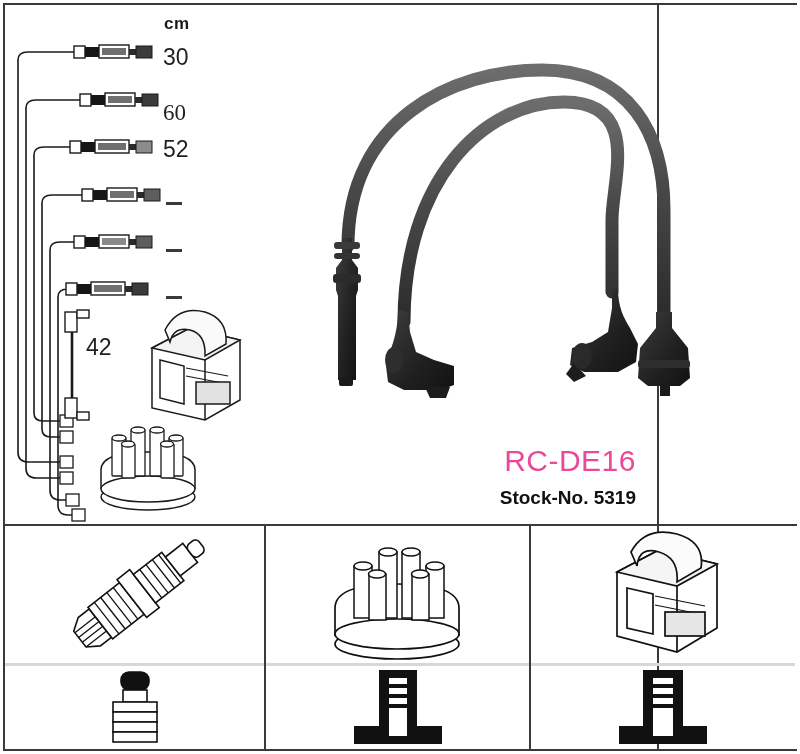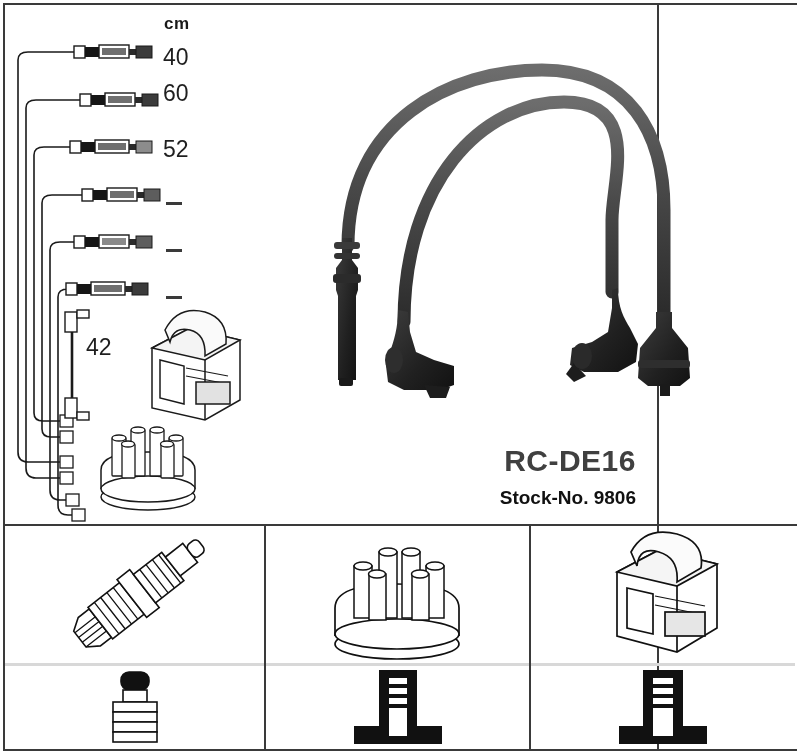--- a/index.html
+++ b/index.html
@@ -23,21 +23,21 @@
   .len-val{position:absolute;left:163px;font-size:23px;color:#1f1f1f;font-family:"Liberation Sans",sans-serif;}
   .len-dash{position:absolute;left:166px;width:16px;height:3px;background:#3a3a3a;}
   .len42{position:absolute;left:86px;top:334px;font-size:23px;color:#1f1f1f;}
 
   
   .sch{position:absolute;left:0;top:0;width:320px;height:525px;}
 
   
   .photo{position:absolute;left:312px;top:60px;width:480px;height:370px;}
 
-  .title{position:absolute;right:26px;top:444px;font-size:30px;font-weight:bold;color:#404040;letter-spacing:.5px;text-align:right;}
+  .title{position:absolute;right:26px;top:444px;font-size:30px;font-weight:normal;color:#ec4899;letter-spacing:.5px;text-align:right;}
   .stock{position:absolute;right:26px;top:487px;font-size:19px;font-weight:bold;color:#111;text-align:right;}
 
   
   .cell{position:absolute;top:526px;height:225px;}
   .cell-a{left:5px;width:259px;}
   .cell-b{left:266px;width:263px;}
   .cell-c{left:531px;width:264px;}
   .cell svg{display:block;}
   .cell .top-art{position:absolute;left:0;top:0;width:100%;height:137px;}
   .cell .bot-art{position:absolute;left:0;top:140px;width:100%;height:85px;}
@@ -50,22 +50,22 @@
   <div class="frame-line frame-top"></div>
   <div class="frame-line frame-bottom"></div>
   <div class="frame-line frame-left"></div>
   <div class="frame-line frame-right"></div>
   <div class="frame-line frame-mid"></div>
   <div class="frame-line frame-vert-a"></div>
   <div class="frame-line frame-vert-b"></div>
 
   <div class="cm-head">cm</div>
 
-  <div class="len-val" style="top:44px;">40</div>
-  <div class="len-val" style="top:80px;">60</div>
+  <div class="len-val" style="top:44px;">30</div>
+  <div class="len-val" style="top:100px;font-family:Liberation Serif, serif;">60</div>
   <div class="len-val" style="top:136px;">52</div>
   <div class="len-dash" style="top:202px;"></div>
   <div class="len-dash" style="top:249px;"></div>
   <div class="len-dash" style="top:296px;"></div>
 
   <div class="len42">42</div>
 
   <svg class="sch" viewBox="0 0 320 525">
     <g fill="none" stroke="#1a1a1a" stroke-width="1.6">
 
@@ -221,21 +221,21 @@
     </g>
 
     <g>
       <path d="M344,252 L344,268 L328,288 L326,318 L336,326 L368,326 L378,318 L376,288 L360,268 L360,252 Z" fill="url(#bg2)"></path>
       <rect x="326" y="300" width="52" height="8" rx="3" fill="#2e2e2e"></rect>
       <path d="M348,324 L348,336 L358,336 L358,324 Z" fill="#1a1a1a"></path>
     </g>
   </svg>
 
   <div class="title">RC-DE16</div>
-  <div class="stock">Stock-No. 9806</div>
+  <div class="stock">Stock-No. 5319</div>
 
   <div class="cell cell-a">
     <div class="sub-div" style="left:0;top:137px;width:259px;"></div>
     <svg class="top-art" viewBox="0 0 259 137">
       <g transform="rotate(-38 130 70)" stroke="#111" stroke-width="1.6" fill="#fff">
         <path d="M60,60 L72,52 L86,52 L86,88 L72,88 L60,80 Z"></path>
         <path d="M60,62 L86,62 M60,68 L86,68 M60,74 L86,74 M60,80 L86,80" stroke-width="1.3"></path>
         <rect x="86" y="50" width="40" height="40"></rect>
         <path d="M94,50 L94,90 M102,50 L102,90 M110,50 L110,90 M118,50 L118,90" stroke-width="1.3"></path>
         <rect x="126" y="46" width="16" height="48"></rect>

